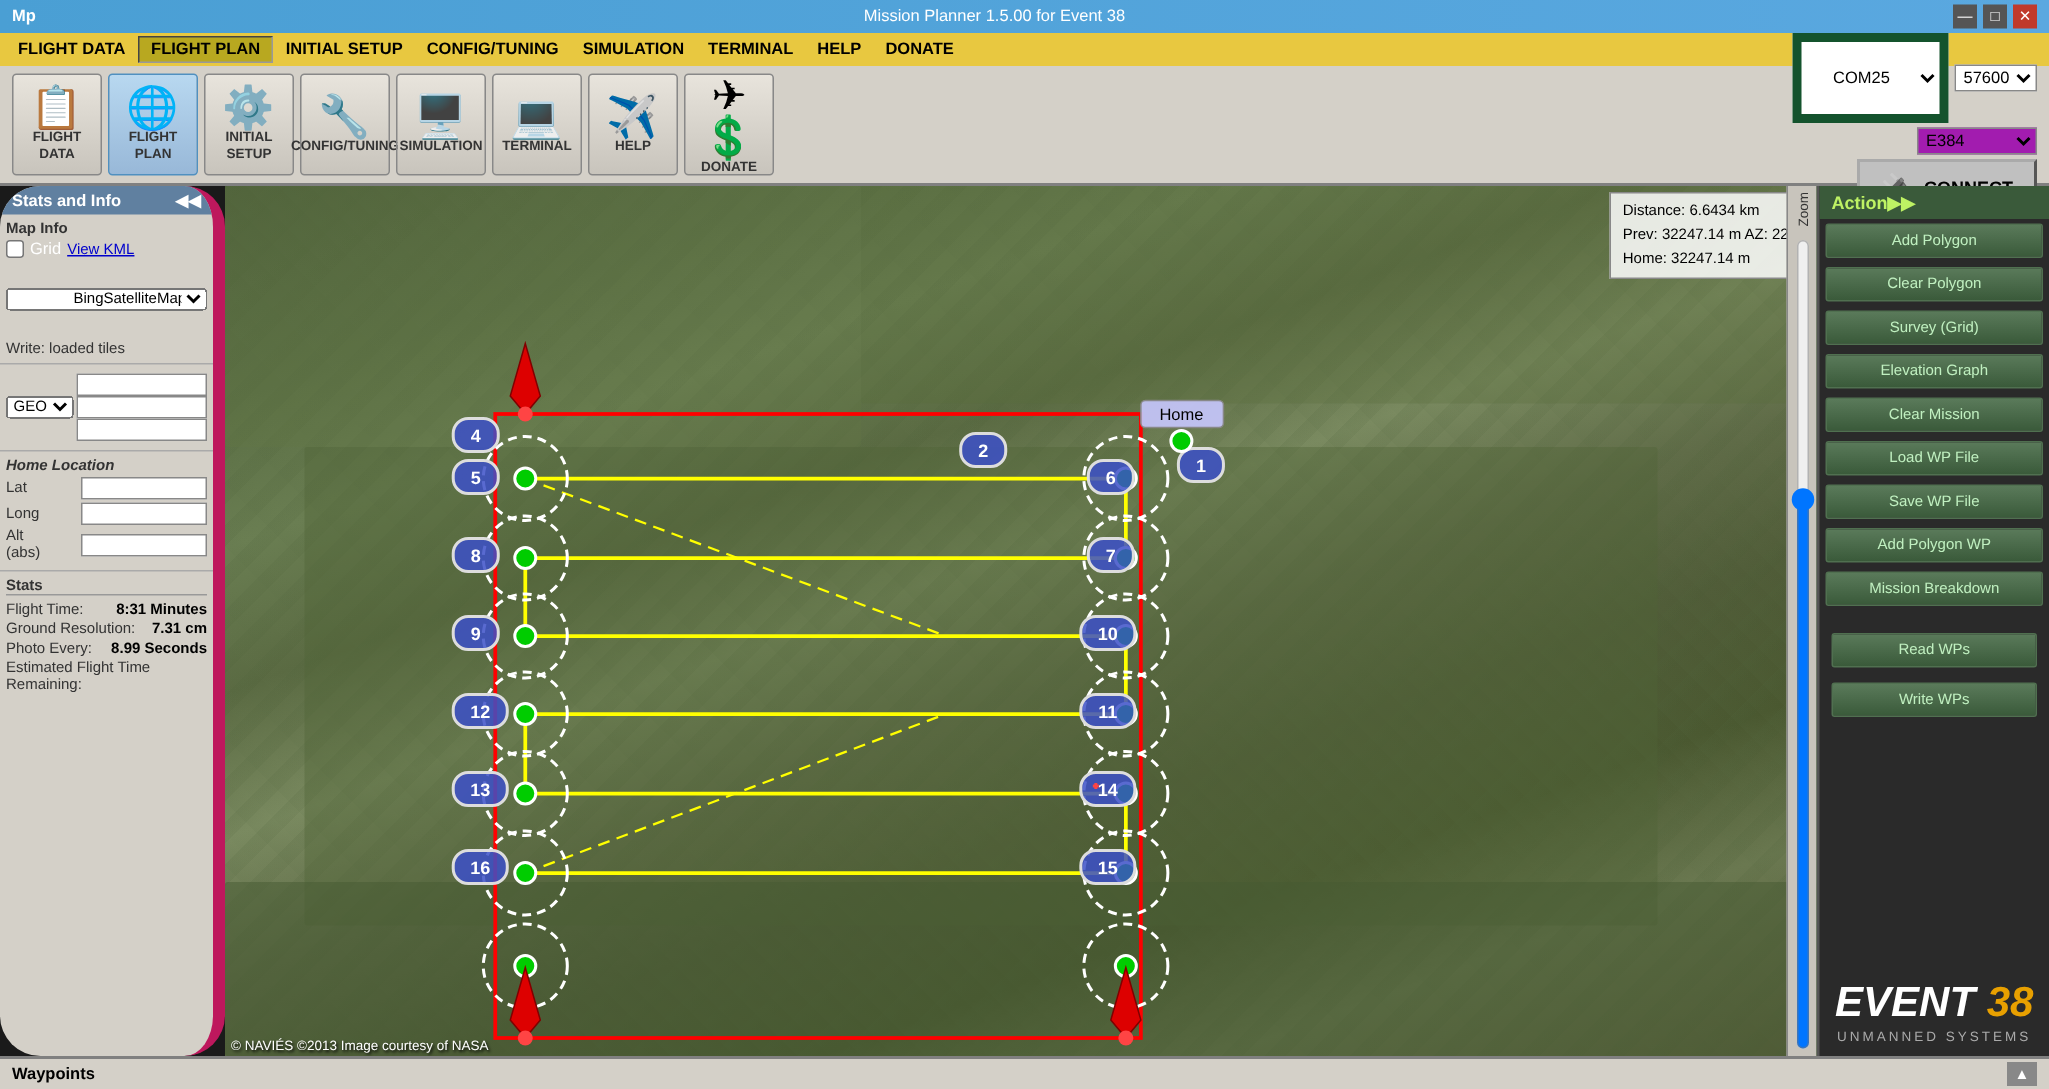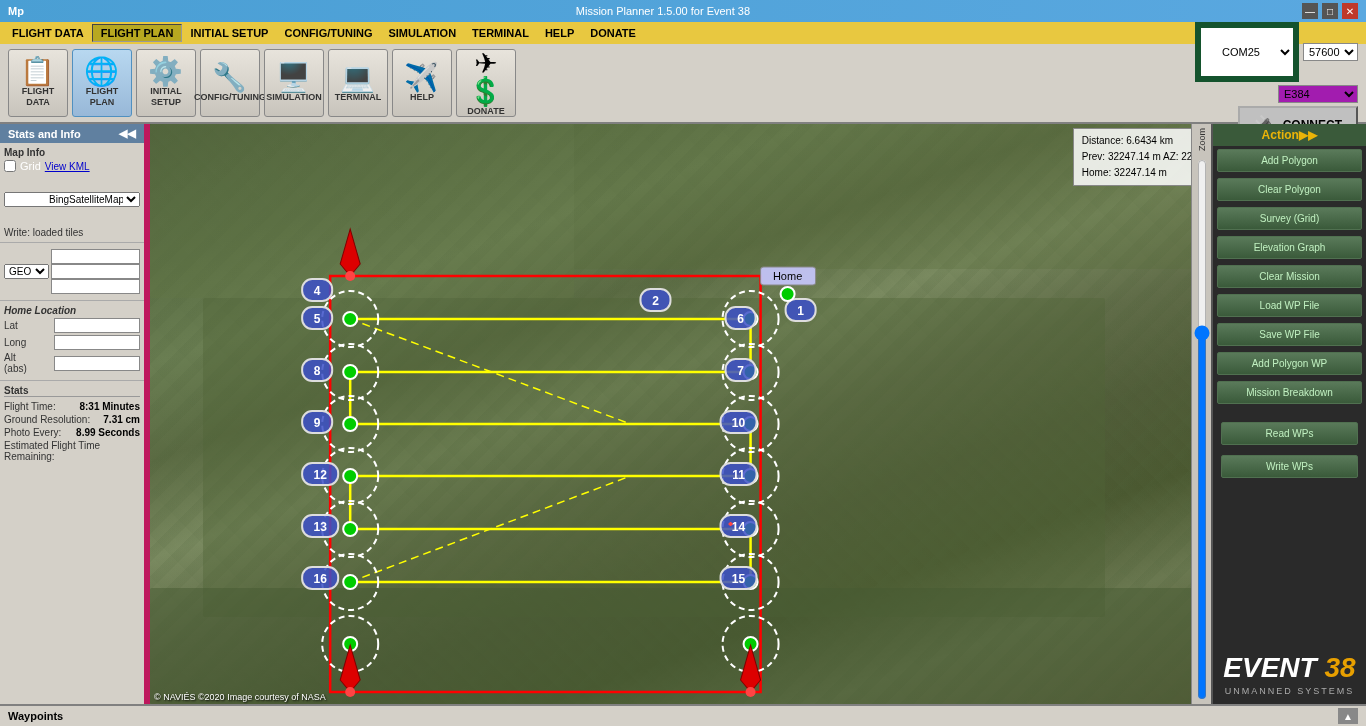--- a/index.html
+++ b/index.html
@@ -82,24 +82,25 @@
     #main {
       display: flex;
       height: calc(726px - 22px - 22px - 80px - 22px);
       
     }
 
     
     #left-panel {
       width: 150px;
       background: #d4d0c8;
-      border-right: 6px solid #be185d;
+      border-right: 8px solid #be185d;
       display: flex;
       flex-direction: column;
       overflow: hidden;
+      border-radius: 27px;
     }
     #stats-header {
       background: #6080a0;
       color: #fff;
       padding: 3px 8px;
       font-size: 11px;
       font-weight: bold;
       display: flex;
       justify-content: space-between;
       align-items: center;
@@ -210,26 +211,26 @@
     
     #right-panel {
       width: 155px;
       background: #2a2a2a;
       border-left: 2px solid #555;
       display: flex;
       flex-direction: column;
     }
     #action-header {
       background: #3a5a3a;
-      color: #eab308;
+      color: #bef264;
       padding: 4px 8px;
       font-size: 12px;
       font-weight: bold;
       display: flex;
-      justify-content: center;
+      justify-content: flex-start;
       align-items: center;
     }
     .action-btn {
       display: block;
       width: calc(100% - 8px);
       margin: 3px 4px;
       padding: 5px 4px;
       background: linear-gradient(to bottom, #5a7a5a, #3a5a3a);
       border: 1px solid #507050;
       color: #c0f0c0;
@@ -598,21 +599,21 @@
       <div>Distance: 6.6434 km</div>
       <div>Prev: 32247.14 m AZ: 226</div>
       <div>Home: 32247.14 m</div>
     </div>
 
     <div id="zoom-control">
       <span class="zoom-label">Zoom</span>
       <input type="range" class="zoom-slider" orient="vertical" min="1" max="20" value="14" style="writing-mode: vertical-lr; direction: rtl; flex: 1 1 0%; margin: 4px 2px; cursor: pointer;">
     </div>
 
-    <div id="map-copyright">© NAVIÉS ©2020 Image courtesy of NASA</div>
+    <div id="map-copyright">© NAVIÉS ©2013 Image courtesy of NASA</div>
   </div>
 
   <div id="right-panel">
     <div id="action-header">
       <span>Action</span>
       <span style="cursor:pointer;font-size:12px;">▶▶</span>
     </div>
 
     <button class="action-btn">Add Polygon</button>
     <button class="action-btn">Clear Polygon</button>

